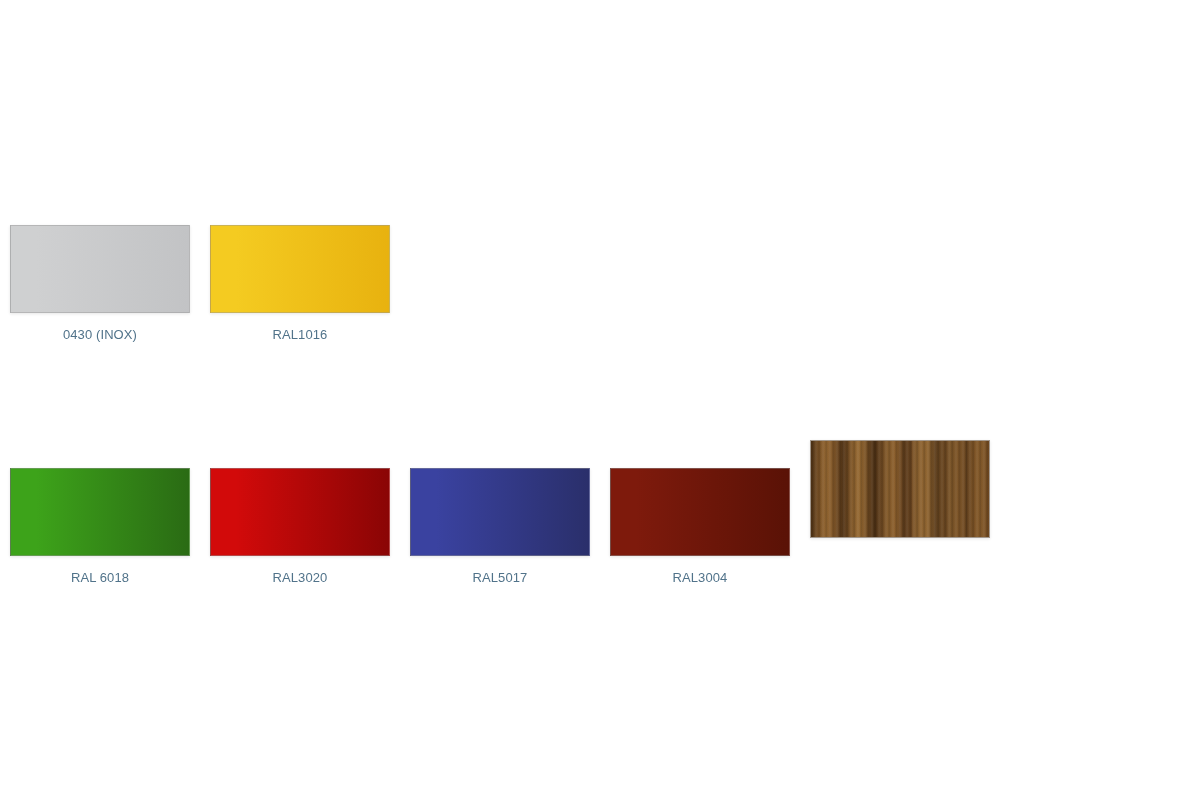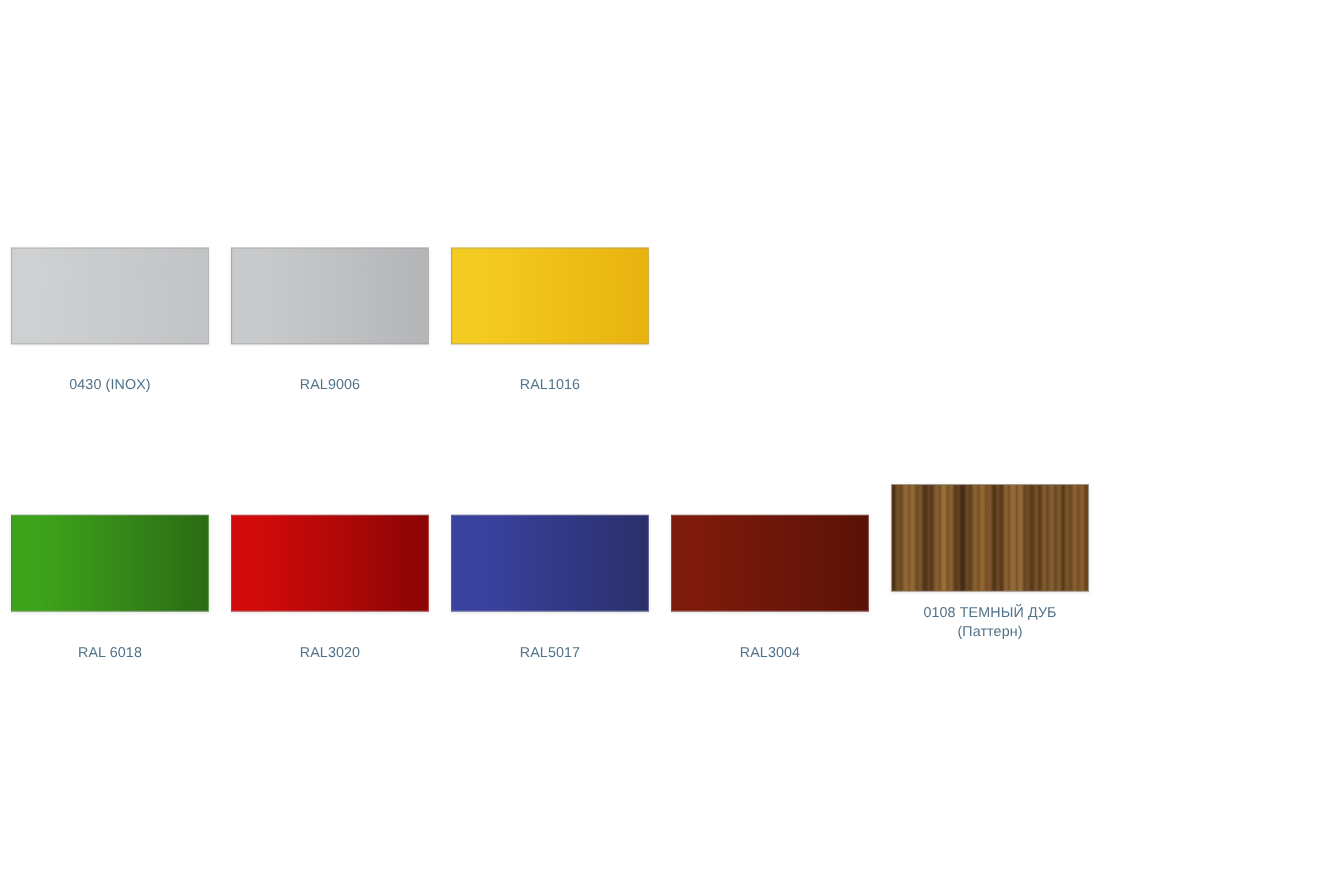--- a/index.html
+++ b/index.html
@@ -90,21 +90,21 @@
         #6a4520 57%,
         #95683100 57%,
         #916631 66%,
         #63411d 76%,
         #8a5e2c 86%,
         #70481f 100%);
   }
 
   
   .swatch-label {
-    margin-top: 28px;
+    margin-top: 13px;
     width: 190px;
     text-align: center;
     font-size: 13px;
     line-height: 17px;
     color: #51738a;
     letter-spacing: 0.1px;
     white-space: pre-line;
   }
   .swatch-cell.is-pattern .swatch-label {
     margin-top: 10px;
@@ -117,24 +117,20 @@
 
   <div class="swatch-row" id="swatch-row-1">
 
     <div class="swatch-cell">
       <div class="swatch-chip" style="background: linear-gradient(90deg, rgb(207, 208, 209) 0%, rgb(207, 208, 209) 14%, rgb(194, 195, 197) 100%);"></div>
       <div class="swatch-label">0430 (INOX)</div>
     </div>
 
 
 
-    <div class="swatch-cell">
-      <div class="swatch-chip" style="background: linear-gradient(90deg, rgb(201, 202, 203) 0%, rgb(201, 202, 203) 14%, rgb(180, 181, 183) 100%);"></div>
-      <div class="swatch-label">RAL9006</div>
-    </div>
 
 
     <div class="swatch-cell">
       <div class="swatch-chip" style="background: linear-gradient(90deg, rgb(244, 203, 33) 0%, rgb(244, 203, 33) 14%, rgb(232, 178, 15) 100%);"></div>
       <div class="swatch-label">RAL1016</div>
     </div>
 
   </div>
 
   <div class="swatch-row" id="swatch-row-2">
@@ -157,19 +153,17 @@
     <div class="swatch-cell">
       <div class="swatch-chip" style="background: linear-gradient(90deg, rgb(126, 26, 12) 0%, rgb(126, 26, 12) 14%, rgb(90, 18, 6) 100%);"></div>
       <div class="swatch-label">RAL3004</div>
     </div>
 
 
     <div class="swatch-cell is-pattern">
       <div class="swatch-chip">
         <div class="wood-grain"></div>
       </div>
-      <div class="swatch-label">0108 ТЕМНЫЙ ДУБ
-(Паттерн)</div>
     </div>
 
   </div>
 
 </div>
 
 </body></html>

